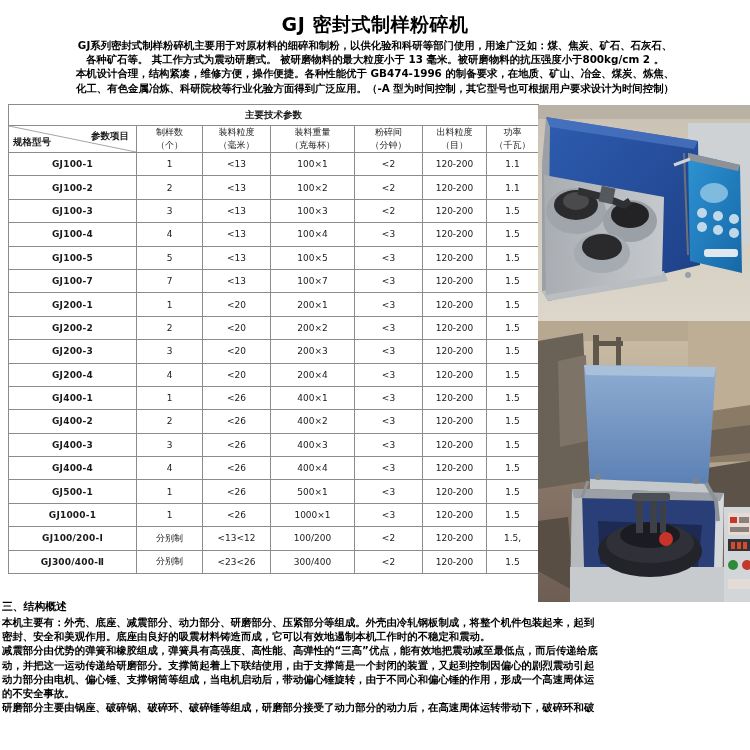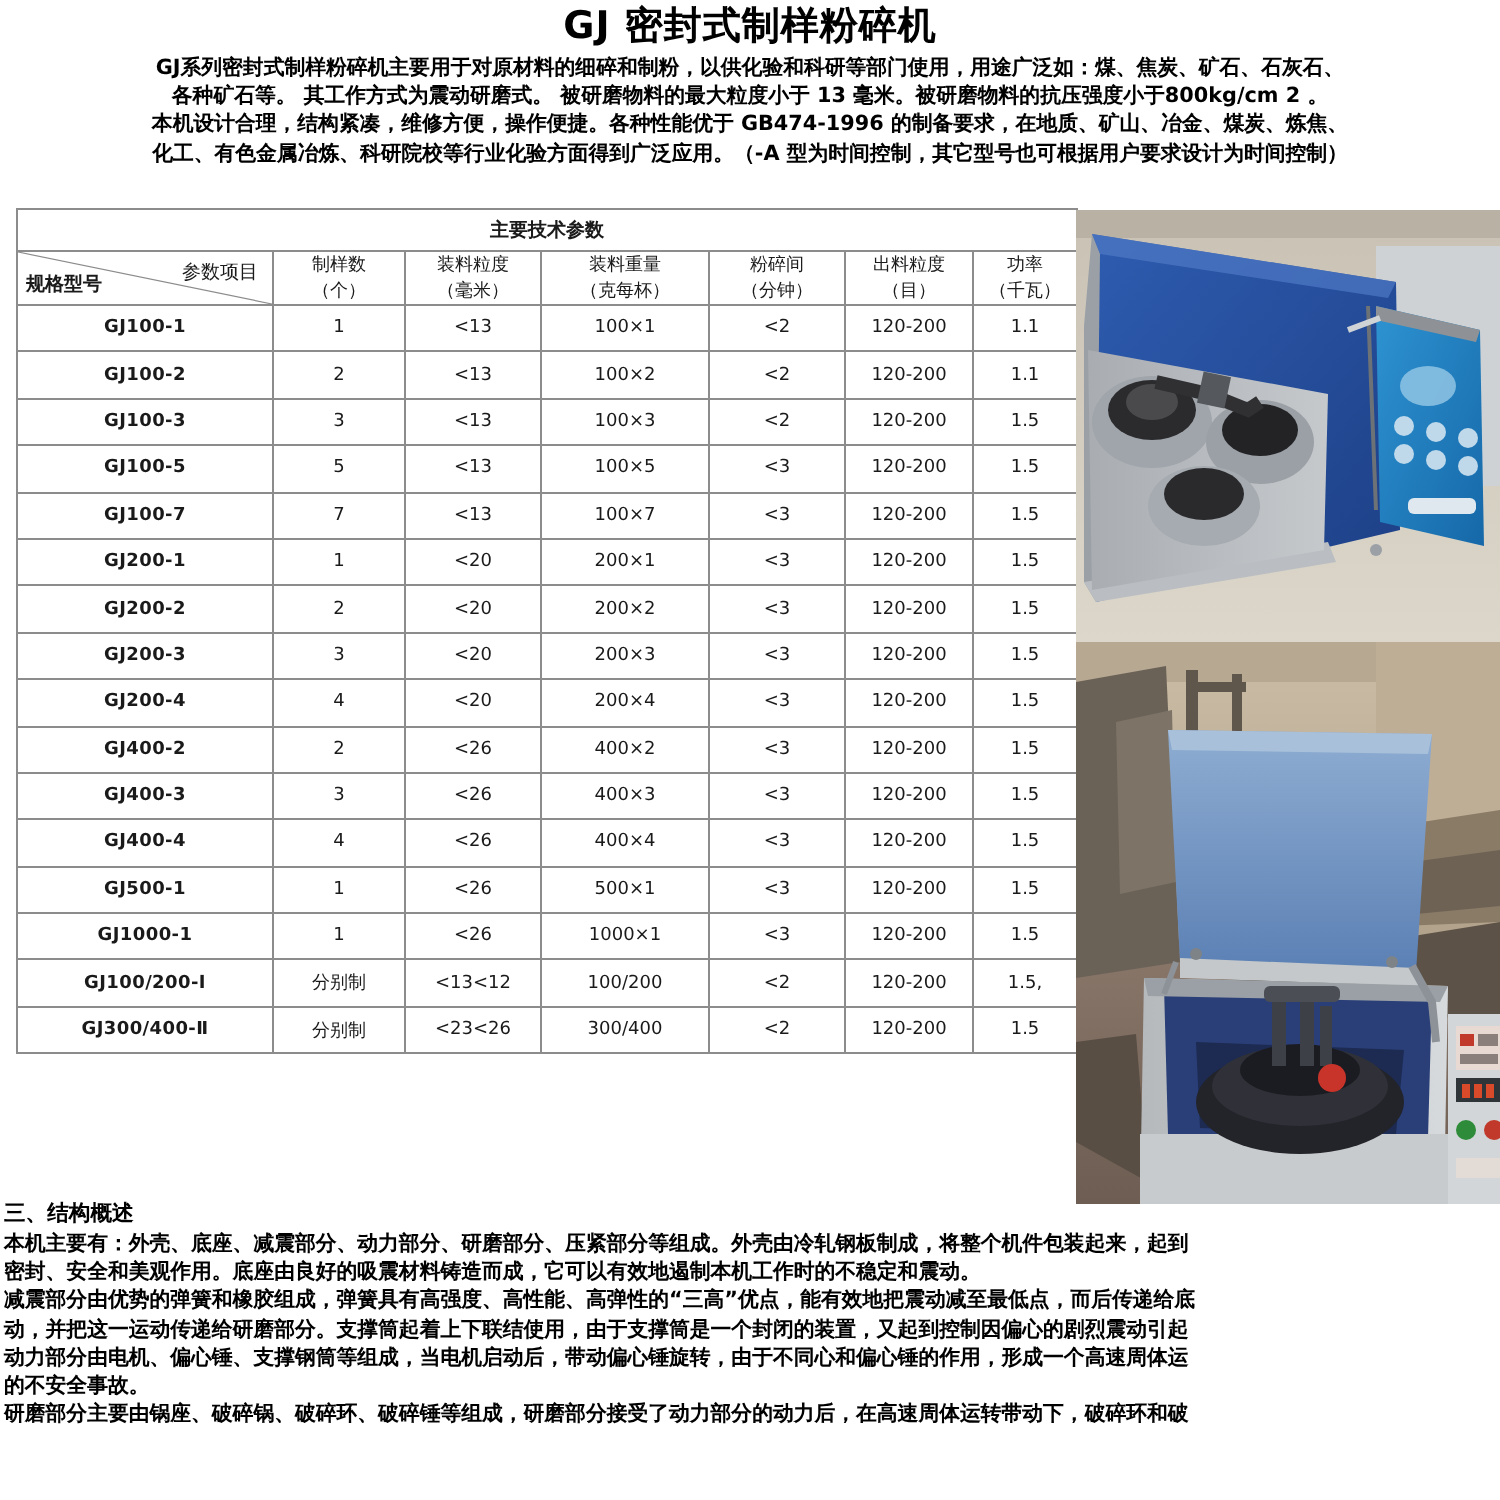--- a/index.html
+++ b/index.html
@@ -21,21 +21,21 @@
     width: 750px;
     height: 750px;
   }
 
   
   .title {
     text-align: center;
     font-size: 19px;
     font-weight: bold;
     letter-spacing: 0.5px;
-    padding-top: 1px;
+    padding-top: 12px;
     line-height: 24px;
     white-space: nowrap;
   }
   .title .gj {
     font-family: "DejaVu Sans", "Liberation Sans", sans-serif;
     font-weight: bold;
   }
 
   
   .intro {
@@ -92,21 +92,21 @@
     position: absolute;
     inset: 0;
     width: 100%;
     height: 100%;
   }
   td.corner .tr-label {
     position: absolute;
     right: 7px;
     top: 4px;
     font-size: 9.5px;
-    font-weight: normal;
+    font-weight: bold;
   }
   td.corner .bl-label {
     position: absolute;
     left: 4px;
     bottom: 3px;
     font-size: 9.5px;
     font-weight: bold;
   }
   .hdr2 { display: block; }
 
@@ -235,20 +235,29 @@
           <tr>
             <td class="model-cell">GJ100-3</td>
             <td>3</td>
             <td>&lt;13</td>
             <td>100×3</td>
             <td>&lt;2</td>
             <td>120-200</td>
             <td>1.5</td>
           </tr>
           <tr>
+            <td class="model-cell">GJ100-4</td>
+            <td>4</td>
+            <td>&lt;13</td>
+            <td>100×4</td>
+            <td>&lt;3</td>
+            <td>120-200</td>
+            <td>1.5</td>
+          </tr>
+          <tr>
             <td class="model-cell">GJ100-5</td>
             <td>5</td>
             <td>&lt;13</td>
             <td>100×5</td>
             <td>&lt;3</td>
             <td>120-200</td>
             <td>1.5</td>
           </tr>
           <tr>
             <td class="model-cell">GJ100-7</td>
@@ -284,20 +293,29 @@
             <td>200×3</td>
             <td>&lt;3</td>
             <td>120-200</td>
             <td>1.5</td>
           </tr>
           <tr>
             <td class="model-cell">GJ200-4</td>
             <td>4</td>
             <td>&lt;20</td>
             <td>200×4</td>
+            <td>&lt;3</td>
+            <td>120-200</td>
+            <td>1.5</td>
+          </tr>
+          <tr>
+            <td class="model-cell">GJ400-1</td>
+            <td>1</td>
+            <td>&lt;26</td>
+            <td>400×1</td>
             <td>&lt;3</td>
             <td>120-200</td>
             <td>1.5</td>
           </tr>
           <tr>
             <td class="model-cell">GJ400-2</td>
             <td>2</td>
             <td>&lt;26</td>
             <td>400×2</td>
             <td>&lt;3</td>

